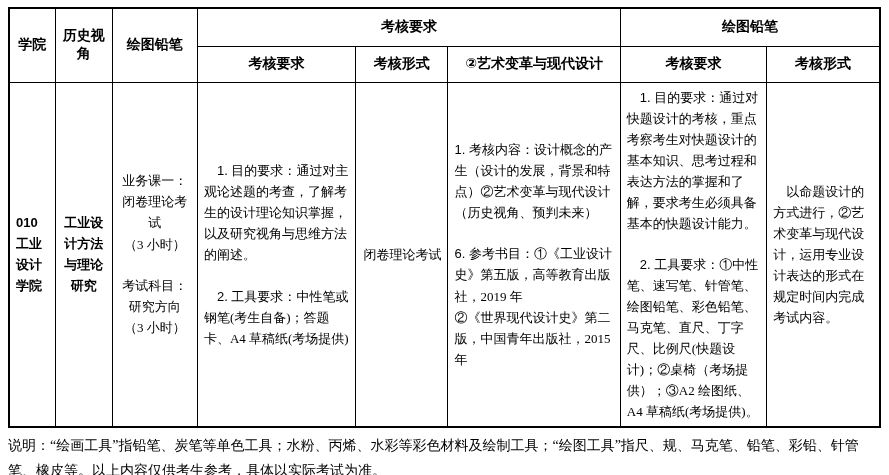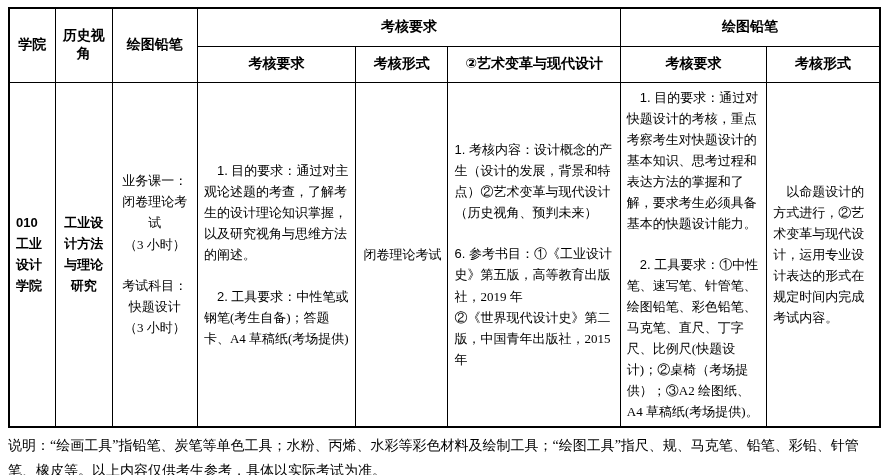--- a/index.html
+++ b/index.html
@@ -110,21 +110,21 @@
 设计
 学院</td>
 
         <td class="cell-direction">工业设计方法与理论研究</td>
 
         <td class="cell-subjects">
           <span class="line">业务课一：</span>
           <span class="line b">闭卷理论考试</span>
           <span class="line">（3 小时）</span>
           <span class="line gap-top">考试科目：</span>
-          <span class="line b">快题设计</span>
+          <span class="line b">研究方向</span>
           <span class="line">（3 小时）</span>
         </td>
 
         <td>
           <p class="para"><span class="b">1. 目的要求：</span><span>通过对主观论述题的考查，了解考生的设计理论知识掌握，以及研究视角与思维方法的阐述。</span></p>
           <p class="para"><span class="b">2. 工具要求：</span><span>中性笔或钢笔(考生自备)；答题卡、A4 草稿纸(考场提供)</span></p>
         </td>
 
         <td class="cell-form1">闭卷理论考试</td>
 

